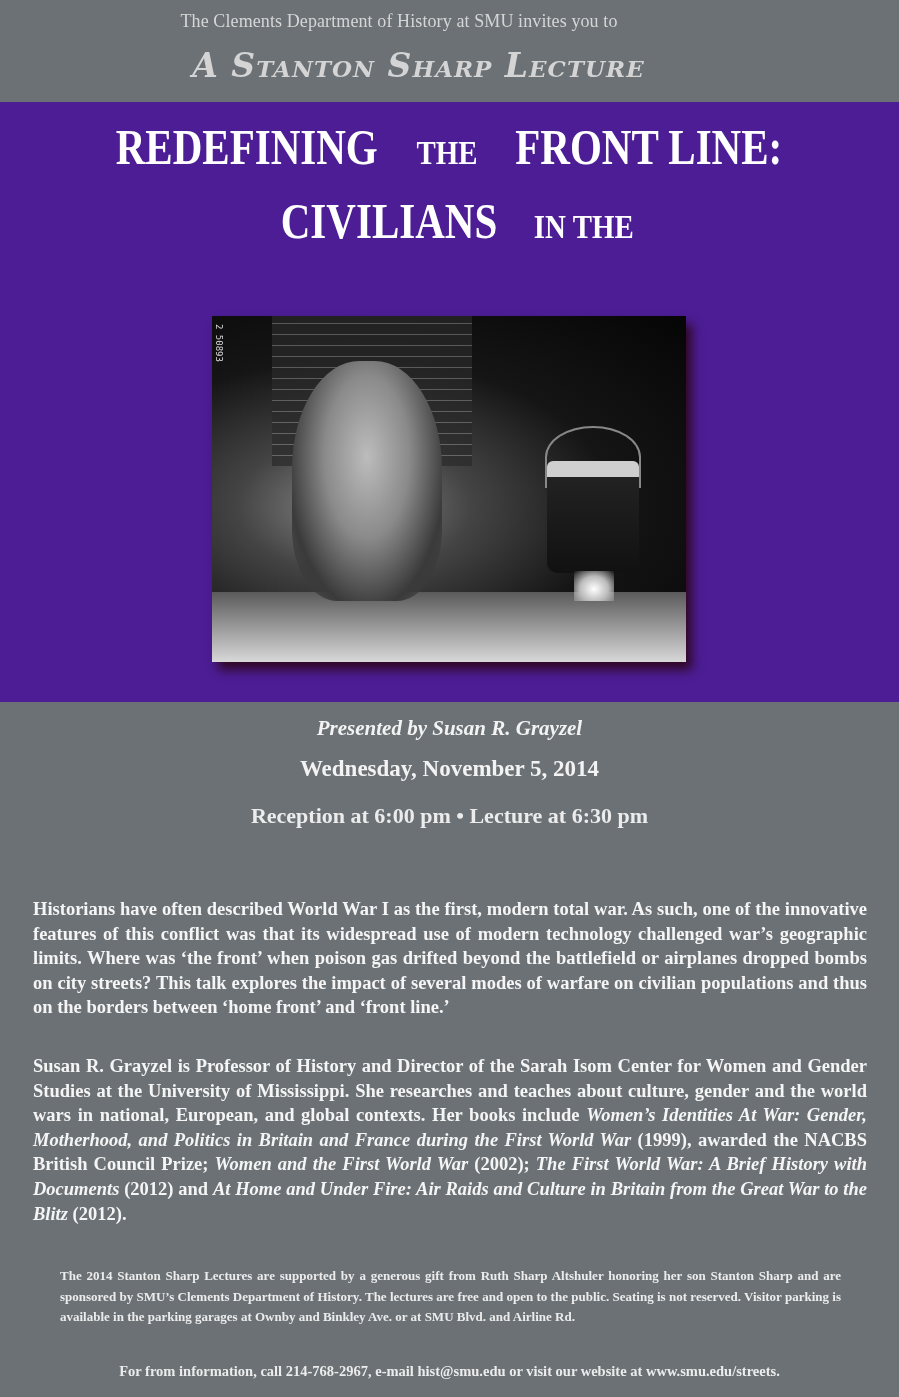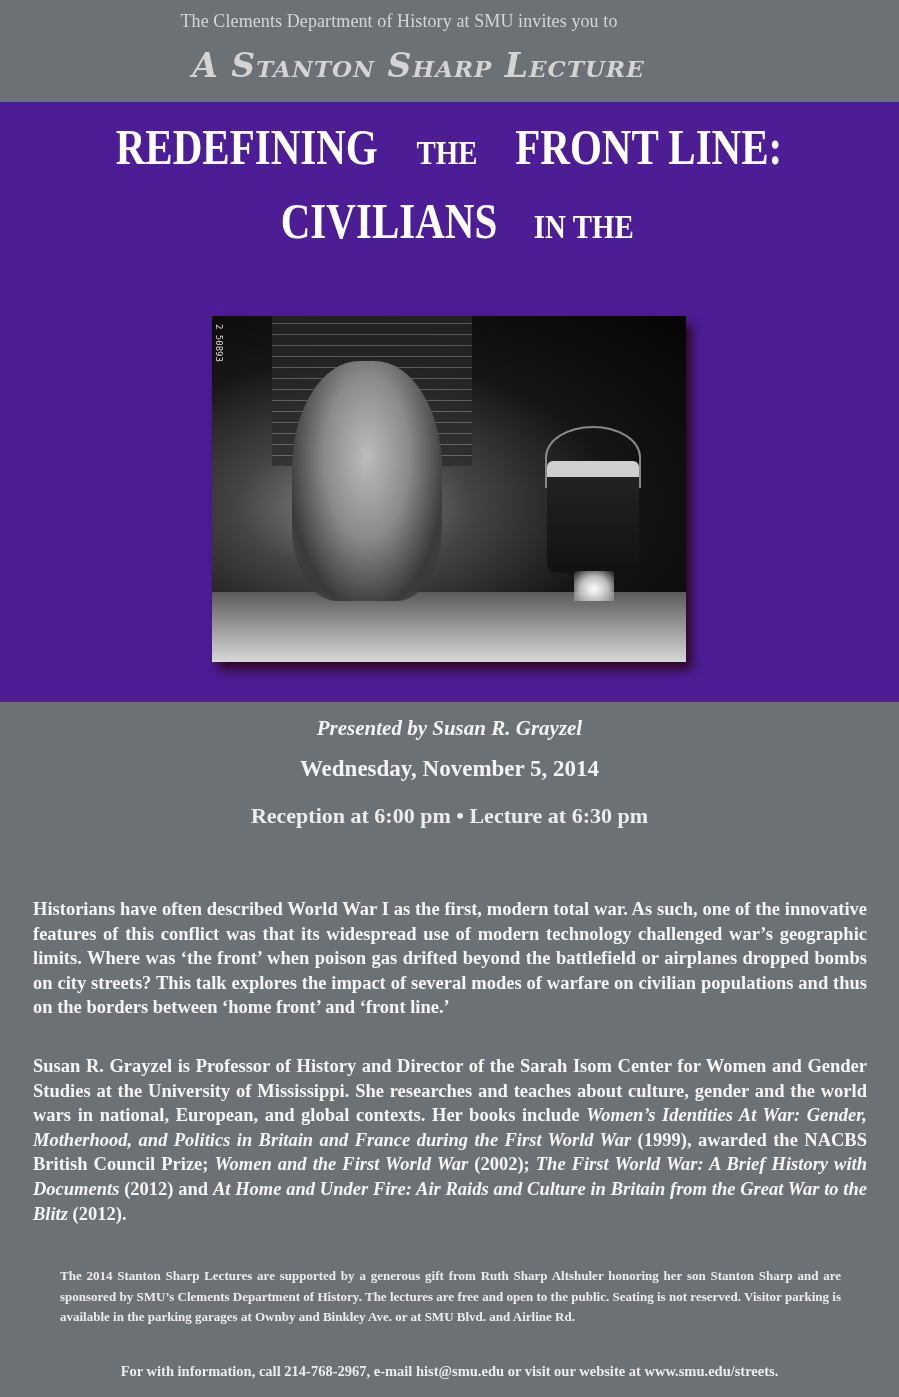--- a/index.html
+++ b/index.html
@@ -144,13 +144,13 @@
     <div>Reception at 6:00 pm  •  Lecture at 6:30 pm</div>
   </div>
 </div>
 
 <p class="abstract" style="margin:0">Historians have often described World War I as the first, modern total war. As such, one of the innovative features of this conflict was that its widespread use of modern technology challenged war’s geographic limits. Where was ‘the front’ when poison gas drifted beyond the battlefield or airplanes dropped bombs on city streets? This talk explores the impact of several modes of warfare on civilian populations and thus on the borders between ‘home front’ and ‘front line.’</p>
 
 <p class="bio" style="margin:0"><span>Susan R. Grayzel is Professor of History and Director of the Sarah Isom Center for Women and Gender Studies at the University of Mississippi. She researches and teaches about culture, gender and the world wars in national, European, and global contexts. Her books include </span><em>Women’s Identities At War: Gender, Motherhood, and Politics in Britain and France during the First World War</em><span> (1999), awarded the NACBS British Council Prize; </span><em>Women and the First World War</em><span> (2002); </span><em>The First World War: A Brief History with Documents</em><span> (2012) and </span><em>At Home and Under Fire: Air Raids and Culture in Britain from the Great War to the Blitz</em><span> (2012).</span></p>
 
 <p class="support" style="margin:0">The 2014 Stanton Sharp Lectures are supported by a generous gift from Ruth Sharp Altshuler honoring her son Stanton Sharp and are sponsored by SMU’s Clements Department of History. The lectures are free and open to the public. Seating is not reserved. Visitor parking is available in the parking garages at Ownby and Binkley Ave. or at SMU Blvd. and Airline Rd.</p>
 
-<div class="contact"><span>For with information, call </span><span>214-768-2967</span><span>, e-mail </span><span>hist@smu.edu</span><span> or visit our website at </span><span>www.smu.edu/streets</span><span>.</span></div>
+<div class="contact"><span>For from information, call </span><span>214-768-2967</span><span>, e-mail </span><span>hist@smu.edu</span><span> or visit our website at </span><span>www.smu.edu/streets</span><span>.</span></div>
 
 </body></html>

